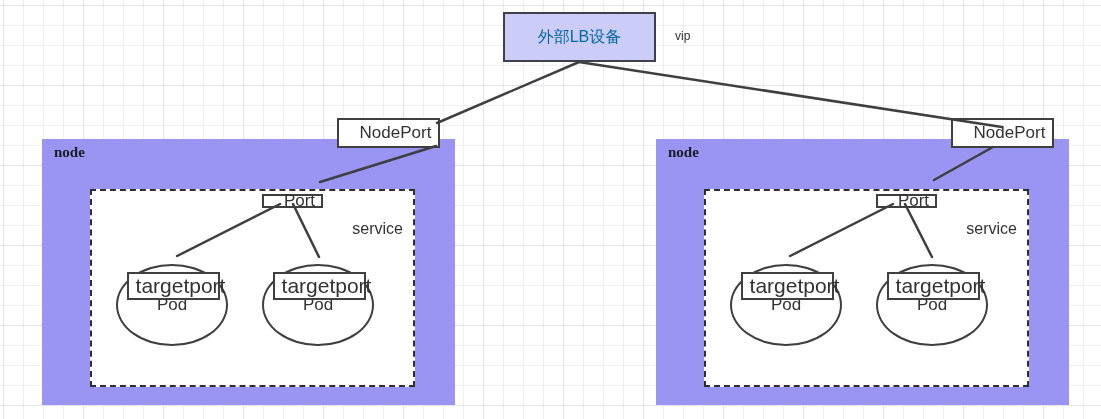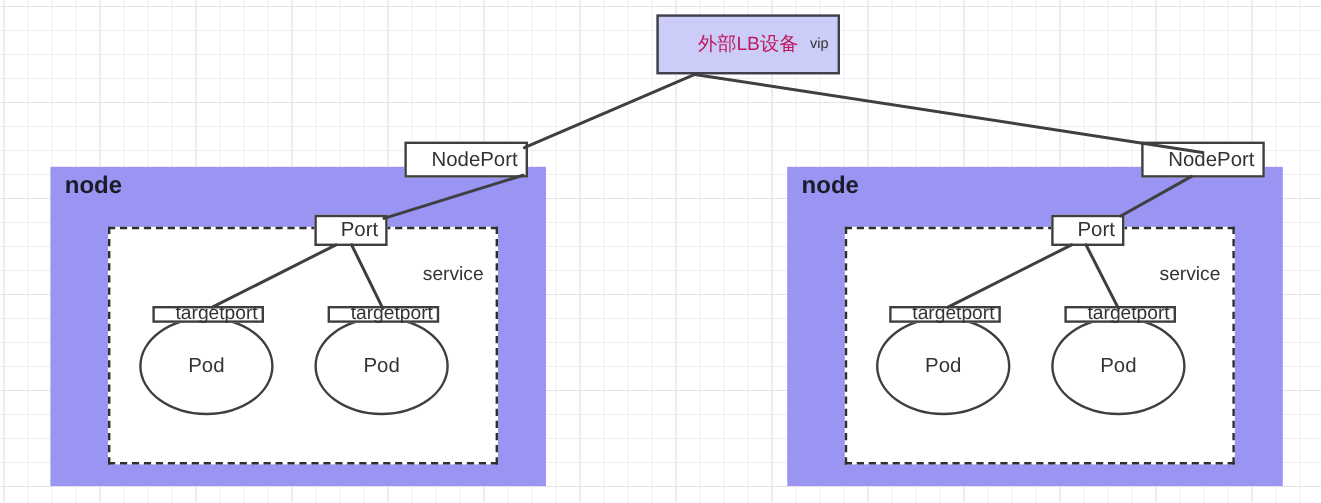--- a/index.html
+++ b/index.html
@@ -14,33 +14,33 @@
       linear-gradient(#e3e3e8 1px, transparent 1px),
       linear-gradient(90deg, #e3e3e8 1px, transparent 1px),
       linear-gradient(#efeff2 1px, transparent 1px),
       linear-gradient(90deg, #efeff2 1px, transparent 1px);
     background-size:80px 80px,80px 80px,20px 20px,20px 20px;
     background-position:3px 5px,3px 5px,3px 5px,3px 5px;
   }
   .shape{position:absolute;box-sizing:border-box;display:flex;align-items:center;justify-content:center;}
   .rectbox{background:#fff;border:2.5px solid #3f3f3f;color:#333;font-size:17px;white-space:nowrap;padding-left:14px;}
   
-  .lb-box{left:503px;top:12px;width:153px;height:50px;background:#ccccf8;border:2.5px solid #40404a;z-index:5;font-size:16px;color:#be185d;margin-left:44px;}
+  .lb-box{left:503px;top:12px;width:153px;height:50px;background:#ccccf8;border:2.5px solid #40404a;z-index:5;font-size:16px;color:#0369a1;}
   .vip-label{position:absolute;left:675px;top:29px;font-size:12px;color:#333;z-index:5;}
   
   .node-group{position:absolute;top:0;width:413px;height:419px;}
   .node-group.left{left:42px;}
   .node-group.right{left:656px;}
   .node-rect{left:0;top:139px;width:413px;height:266px;background:#9a94f2;z-index:1;}
-  .node-label{position:absolute;left:12px;top:144px;font-size:20px;font-weight:bold;color:#1c1c28;z-index:2;}
+  .node-label{position:absolute;left:12px;top:144px;font-size:15px;font-weight:bold;color:#1c1c28;z-index:2;font-family:Liberation Serif, serif;}
   .service-rect{left:48px;top:189px;width:325px;height:198px;background:#fff;border:2.5px dashed #2e2e2e;z-index:2;}
   .service-label{position:absolute;left:48px;top:200px;width:313px;text-align:right;font-size:16px;color:#333;z-index:3;margin-top:20px;}
   .nodeport-box{left:295px;top:118px;width:103px;height:30px;z-index:5;}
-  .port-box{left:220px;top:179px;width:61px;height:26px;z-index:5;}
-  .targetport-box{top:255px;width:93px;height:14px;z-index:4;font-size:16px;}
+  .port-box{left:220px;top:194px;width:61px;height:14px;z-index:5;}
+  .targetport-box{top:272px;width:93px;height:28px;z-index:4;font-size:21px;}
   .tp1{left:85px;} .tp2{left:231px;}
   .pod{top:264px;width:112px;height:82px;background:#fff;border:2px solid #3f3f3f;border-radius:50%;z-index:3;font-size:17px;color:#333;}
   .pod1{left:74px;} .pod2{left:220px;}
   .connectors{position:absolute;left:0;top:0;width:1101px;height:419px;z-index:6;pointer-events:none;}
   .connectors line{stroke:#3f3f3f;stroke-width:2.5;stroke-linecap:round;}
 </style>
 </head>
 <body>
 
 <div class="canvas">

